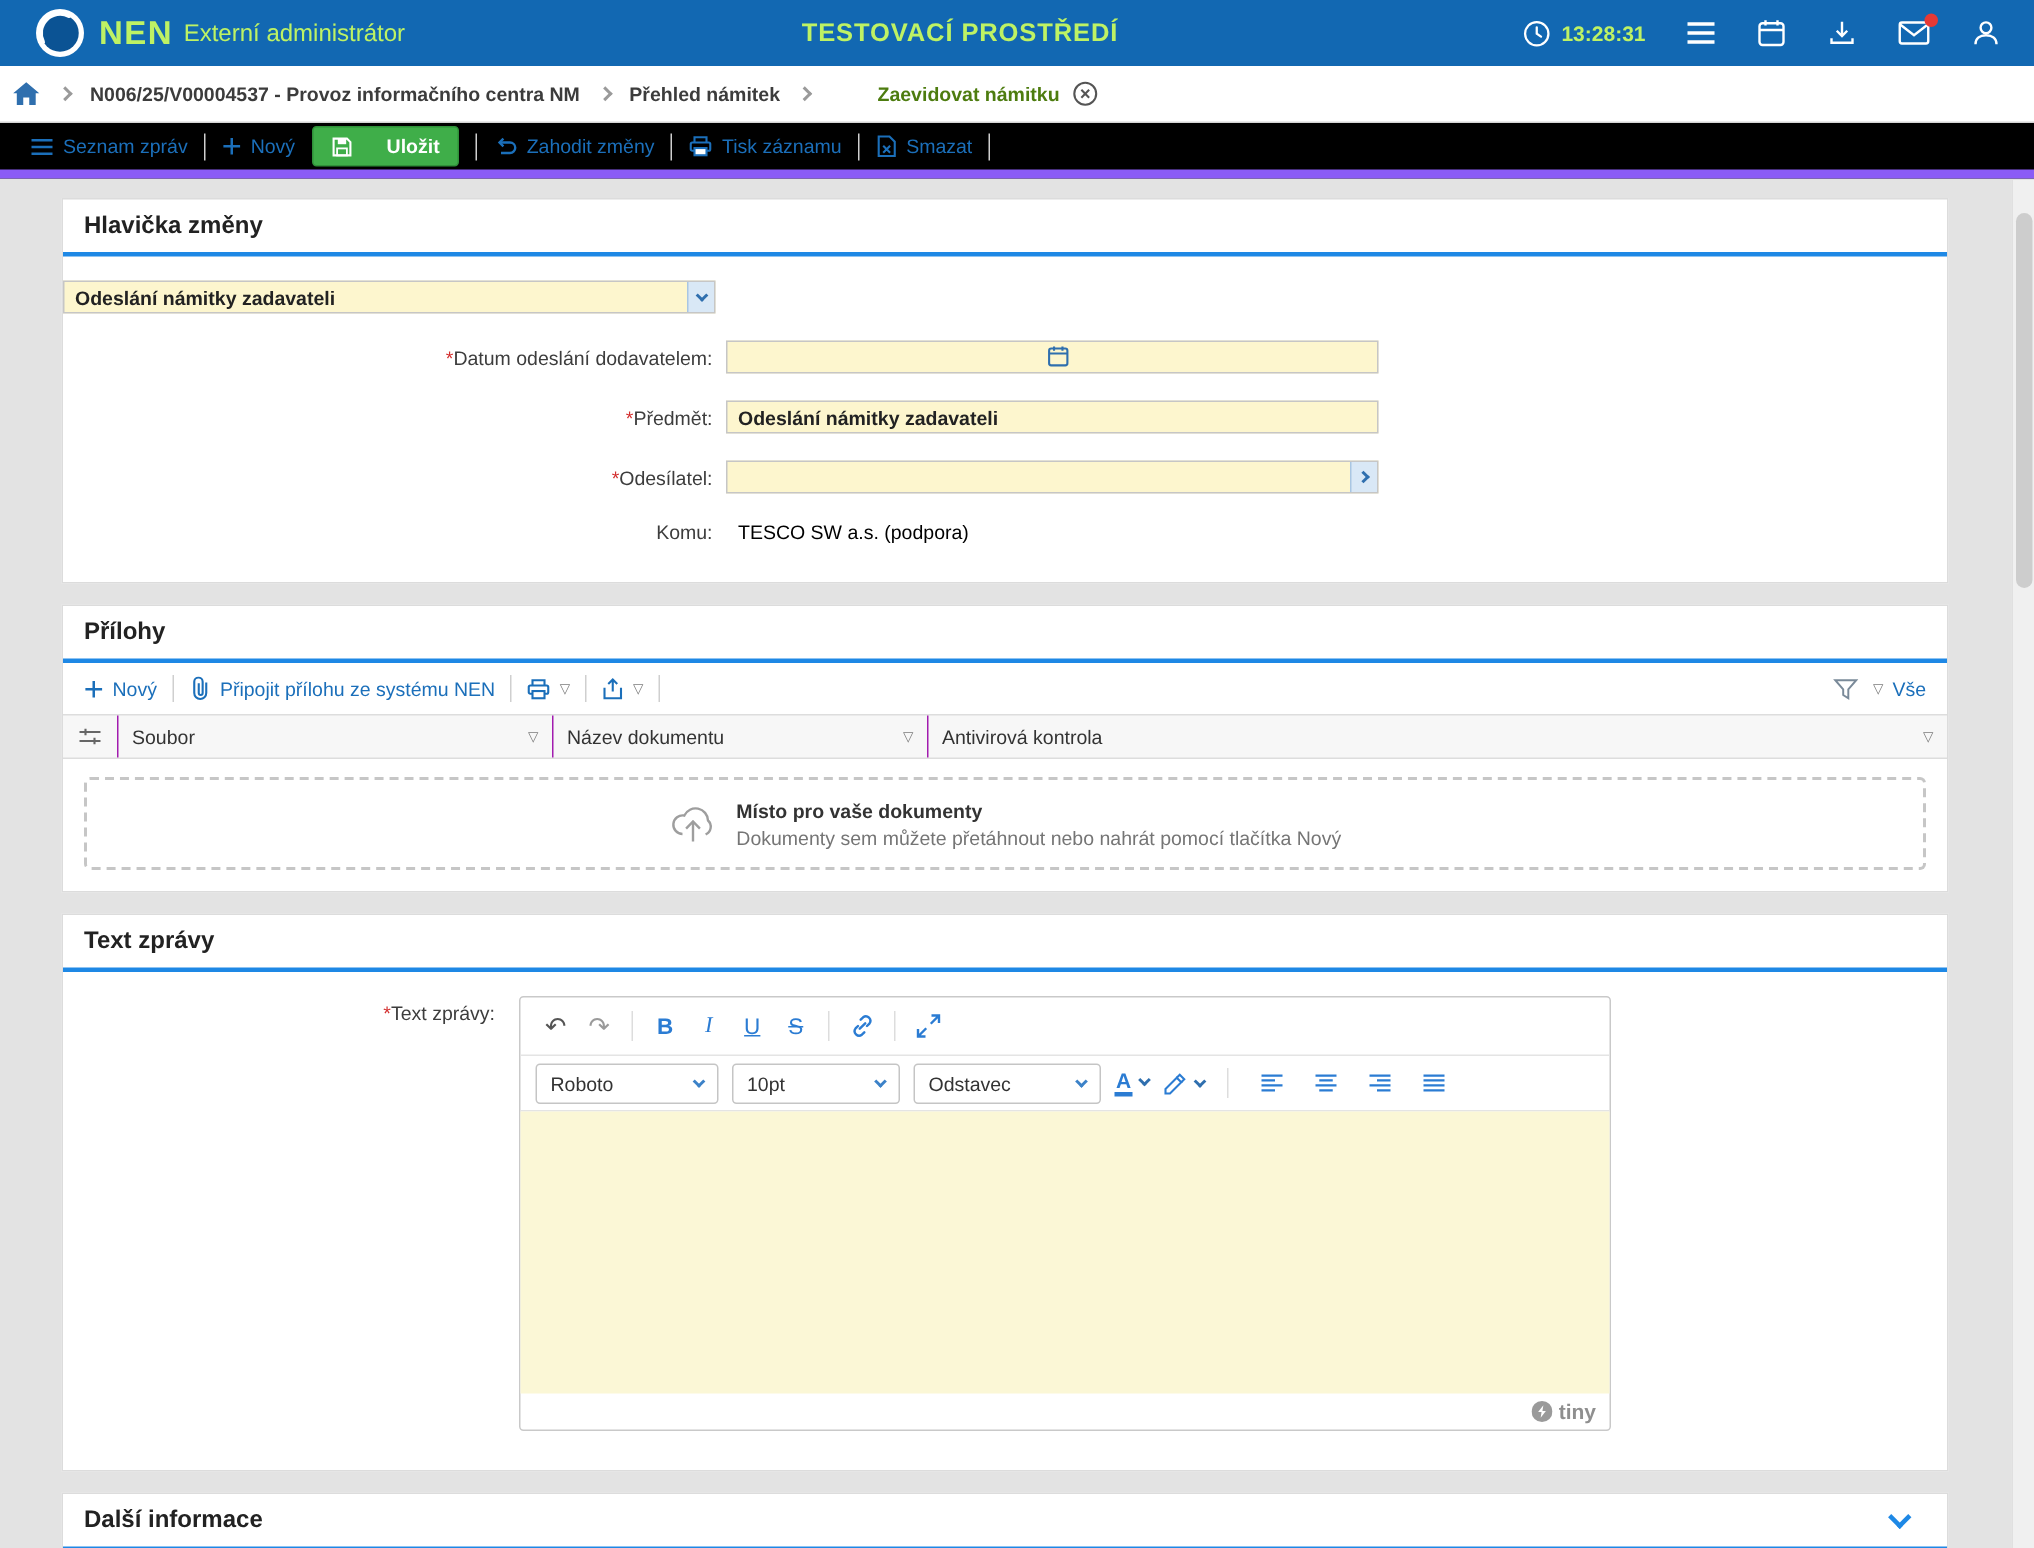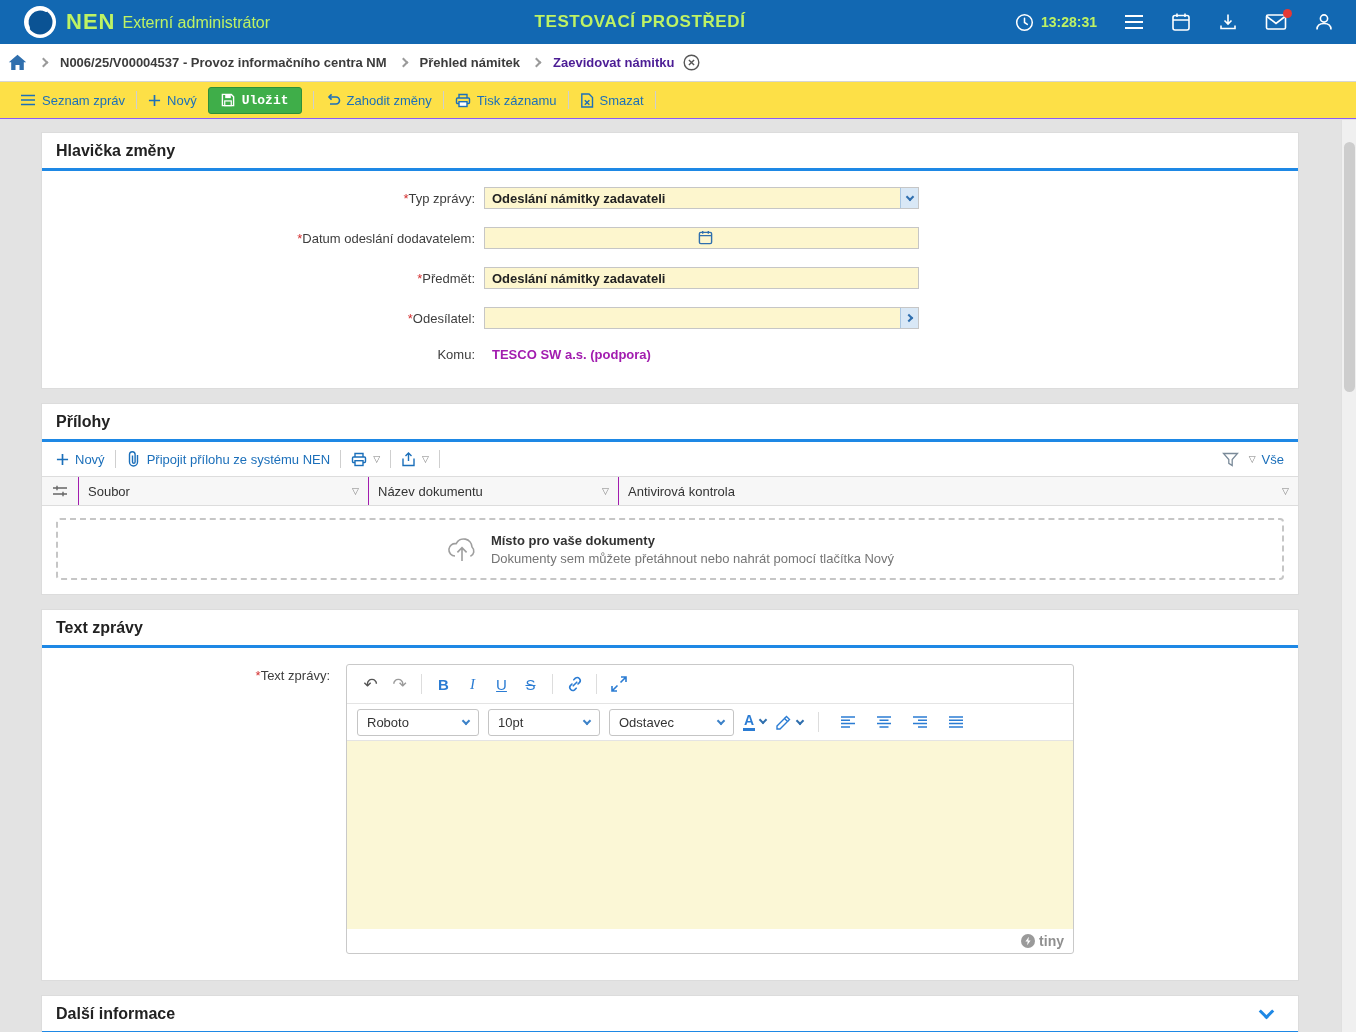--- a/index.html
+++ b/index.html
@@ -15,48 +15,48 @@
   .brand-sub { font-size:16px; padding-bottom:1px; }
   .topbar-title { position:absolute; left:640px; transform:translateX(-50%); font-size:17px; font-weight:bold; letter-spacing:.6px; white-space:nowrap; }
   .topbar-right { margin-left:auto; display:flex; align-items:center; gap:27px; }
   .time { display:flex; align-items:center; gap:7px; font-size:14px; font-weight:bold; }
   .icon-btn { background:none; border:none; cursor:pointer; display:flex; align-items:center; position:relative; padding:0; }
   .badge { position:absolute; top:-4px; right:-5px; width:9px; height:9px; border-radius:50%; background:#e53935; }
 
   
   .breadcrumb { height:38px; background:#fff; border-bottom:1px solid #d5d5d5; display:flex; align-items:center; padding:0 8px; gap:13px; color:#3c3c3c; }
   .crumb { font-weight:bold; cursor:pointer; }
-  .crumb.current { color:#4c1d95; cursor:default; }
+  .crumb.current { color:#4d7c0f; cursor:default;margin-left:32px; }
   .sep { width:7px; height:7px; border-right:2px solid #9a9a9a; border-top:2px solid #9a9a9a; transform:rotate(45deg); flex:none; }
   .close-crumb { display:flex; align-items:center; cursor:pointer; margin-left:-4px; }
 
   
-  .actionbar { height:37px; background:#fde047; border-bottom:1px solid #8b5cf6; display:flex; align-items:center; padding:0 20px; gap:11px; color:#1b6fba; }
+  .actionbar { height:37px; background:#000000; border-bottom:6px solid #8b5cf6; display:flex; align-items:center; padding:0 20px; gap:11px; color:#1b6fba; }
   .action { display:flex; align-items:center; gap:6px; cursor:pointer; white-space:nowrap; }
   .vdiv { width:1px; height:18px; background:#cfcfcf; flex:none; }
-  .btn-save { background:#3fae49; border:1px solid #2f9039; color:#fff; font-weight:bold; border-radius:3px; height:27px; padding:0 12px; display:flex; align-items:center; gap:7px; font-size:13px; cursor:pointer; font-family:Liberation Mono, monospace; }
+  .btn-save { background:#3fae49; border:1px solid #2f9039; color:#fff; font-weight:bold; border-radius:3px; height:27px; padding:0 12px; display:flex; align-items:center; gap:23px; font-size:13px; cursor:pointer; font-family:Liberation Sans, sans-serif; }
 
   
   .page { padding:13px 57px 0 41px; }
   .panel { background:#fff; margin-bottom:14px; border:1px solid #dcdcdc; }
   .panel-title { padding:9px 14px 8px; font-size:16px; font-weight:bold; color:#222; border-bottom:3px solid #1e88e5; display:flex; align-items:center; justify-content:space-between; }
 
   
   .form { padding:16px 0 26px; }
   .frow { display:flex; align-items:center; margin-bottom:18px; }
   .frow:last-child { margin-bottom:0; }
   .flabel { width:442px; text-align:right; color:#3d3d3d; padding-right:9px; flex:none; }
   .req { color:#d32f2f; }
   .fcontrol { width:435px; position:relative; flex:none; }
   .field { height:22px; background:#fdf6ce; border:1px solid #c6c6c6; display:flex; align-items:center; padding:0 7px; font-weight:bold; color:#222; cursor:text; overflow:hidden; }
   .btn-end { position:absolute; right:1px; top:1px; bottom:1px; width:18px; background:#d9e8f6; border-left:1px solid #a9c6e2; display:flex; align-items:center; justify-content:center; cursor:pointer; }
   .chev { width:6px; height:6px; border-right:2px solid #2f6fae; border-bottom:2px solid #2f6fae; transform:rotate(45deg); margin-top:-3px; }
   .chev-r { width:6px; height:6px; border-right:2px solid #2f6fae; border-bottom:2px solid #2f6fae; transform:rotate(-45deg); margin-left:-2px; }
   .cal-mid { position:absolute; left:214px; top:3px; cursor:pointer; display:flex; }
-  .static-value { font-weight:bold; color:#a21caf; padding-left:8px;text-align:center; }
+  .static-value { font-weight:normal; color:#000000; padding-left:8px;text-align:center; }
 
   
   .attach-toolbar { display:flex; align-items:center; padding:8px 14px; gap:10px; color:#1b6fba; }
   .spacer { flex:1; }
   .tri { font-size:9px; color:#7d7d7d; line-height:1; cursor:pointer; }
   .grid-head { display:flex; align-items:stretch; height:30px; background:#f7f7f7; border-top:1px solid #ddd; border-bottom:1px solid #ddd; color:#333; }
   .gh-cell { display:flex; align-items:center; padding:0 9px; border-right:1px solid #a21caf; cursor:pointer; }
   .gh-icon { width:37px; justify-content:center; padding:0; }
   .gh-soubor { width:290px; }
   .gh-nazev { width:250px; }
@@ -230,23 +230,20 @@
 
   <div class="page">
 
     <section class="panel">
       <div class="panel-title">
         <span>Hlavička změny</span>
       </div>
       <div class="form">
 
         <div class="frow">
-          <span class="flabel">
-            <span class="req">*</span><span>Typ zprávy:</span>
-          </span>
           <span class="fcontrol">
             <span class="field">
               <span>Odeslání námitky zadavateli</span>
             </span>
             <span class="btn-end">
                 <span class="chev"></span>
               </span>
           </span>
         </div>
 

